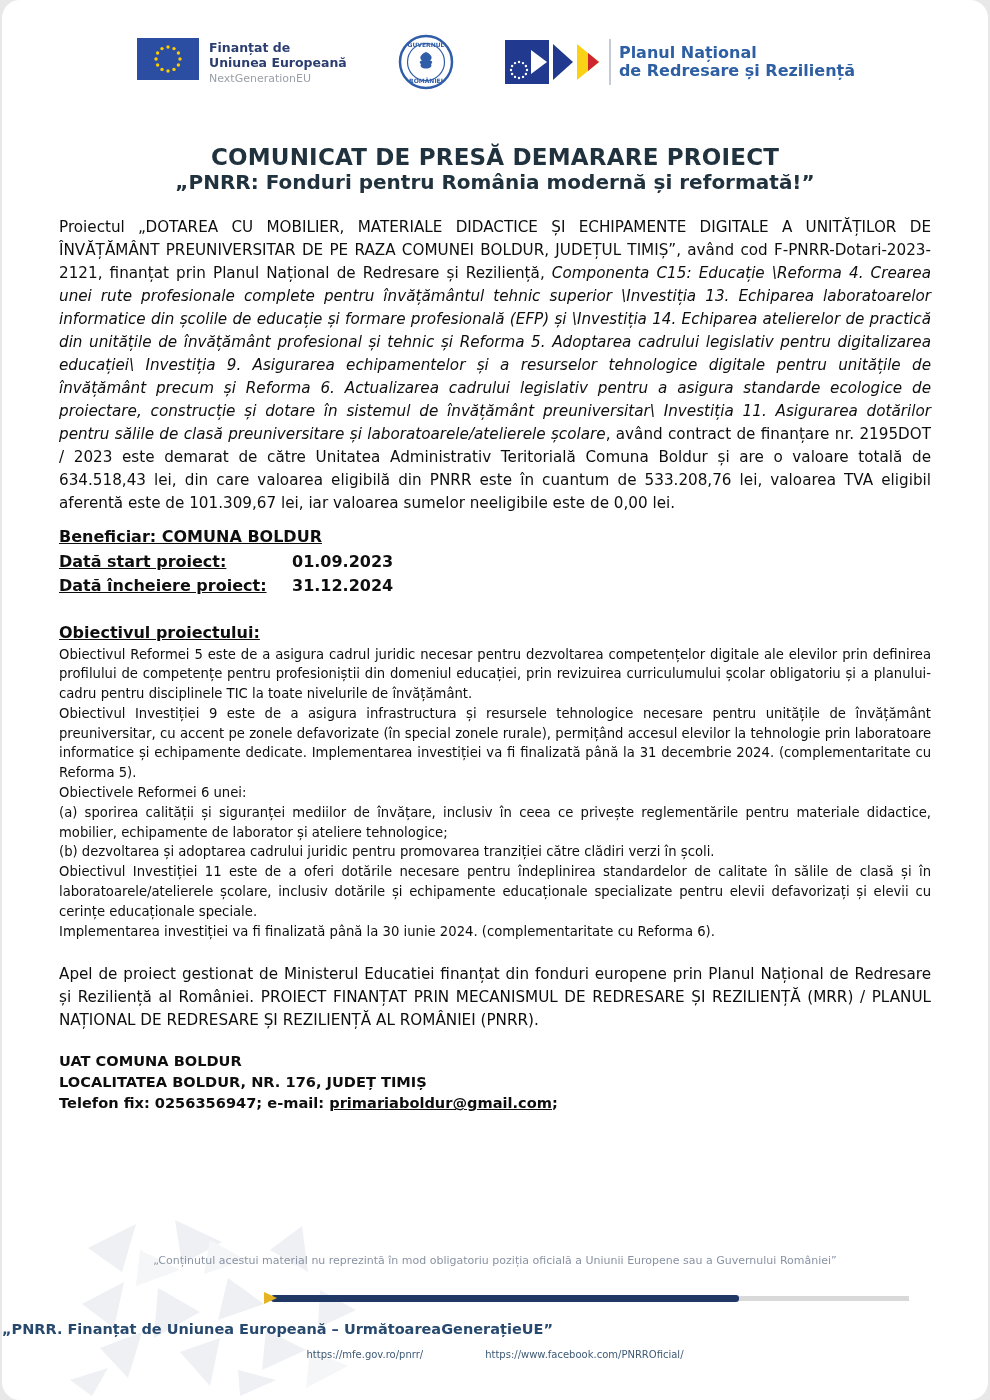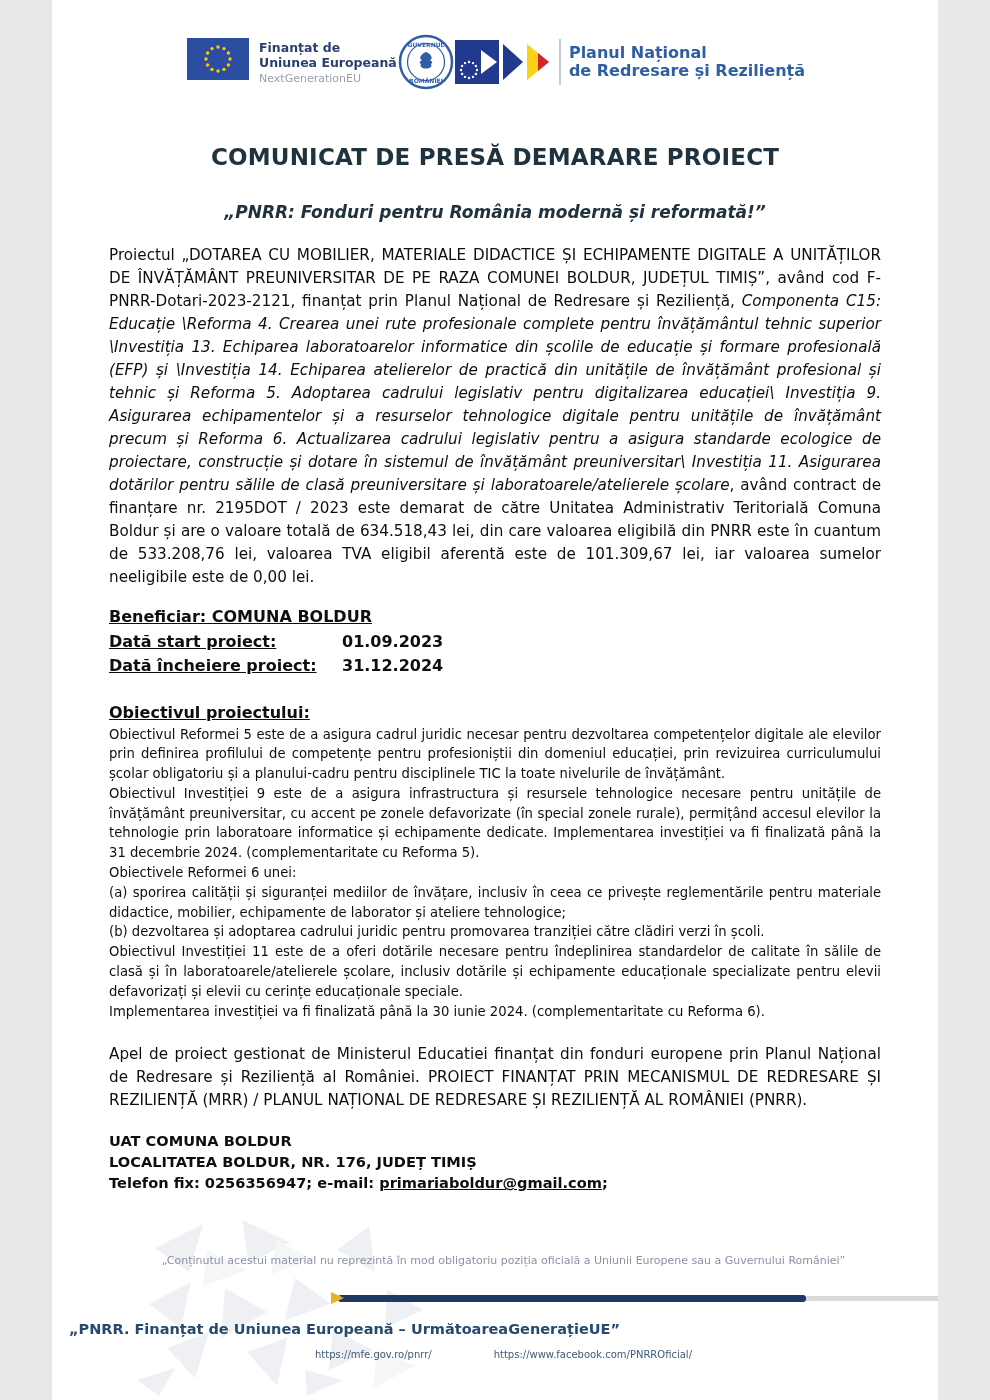--- a/index.html
+++ b/index.html
@@ -1,61 +1,61 @@
 <!DOCTYPE html>
 <html lang="ro"><head>
 <meta charset="utf-8">
 <style>
   * { margin:0; padding:0; box-sizing:border-box; }
   html,body { background:#e8e8e8; }
   body { font-family:"DejaVu Sans","Liberation Sans",sans-serif; }
   .page {
-    position:relative; width:886px; height:1400px; margin:0 auto;
-    background:#ffffff; color:#111; overflow:hidden;
+    position:relative; width:986px; height:1400px; margin:0 auto;
+    background:#ffffff; color:#111; overflow:hidden;border-radius:18px;
   }
 
   
   .logos {
     display:flex; justify-content:space-between; align-items:flex-start;
     padding:38px 133px 0 135px; height:100px;
   }
   .eu-logo { display:flex; gap:10px; align-items:flex-start; }
   .eu-text { padding-top:2px; }
   .eu-text .l1, .eu-text .l2 { font-size:12.5px; font-weight:700; color:#2c3e70; line-height:15px; }
   .eu-text .l3 { font-size:11px; color:#9aa0a8; line-height:15px; margin-top:1px; }
   .gov-seal { margin-top:-4px; }
   .pnrr-logo { display:flex; align-items:center; gap:8px; }
   .pnrr-shapes { display:flex; align-items:center; }
   .pnrr-divider { width:2px; height:46px; background:#c3cbd6; }
   .pnrr-text div { font-size:16px; font-weight:700; color:#2e5fa3; line-height:18px; }
 
   
   .content { margin:0 57px; }
   h1.title { margin-top:44px; text-align:center; font-size:23px; font-weight:700; color:#20323e; letter-spacing:0.2px; }
-  h2.subtitle { margin-top:32px; text-align:center; font-size:17px; font-weight:700; color:#20323e;font-style:italic; }
+  h2.subtitle { text-align:center; font-size:20px; font-weight:700; color:#20323e; }
   p.intro { margin-top:22px; font-size:15.2px; line-height:23px; text-align:justify; color:#0e0e0e; }
 
   .run-b  { font-weight:400; }
   .run-i  { font-style:italic; }
 
-  .details { margin-top:16px; font-size:16px; font-weight:700; line-height:24.5px; color:#0e0e0e; }
+  .details { margin-top:10px; font-size:16px; font-weight:700; line-height:24.5px; color:#0e0e0e; }
   .details .lbl { display:inline-block; min-width:233px; text-decoration:underline; }
   .details .beneficiary { text-decoration:underline; }
 
   h3.obj-heading { margin-top:24px; font-size:16px; font-weight:700; text-decoration:underline; color:#0e0e0e; }
   .objectives { margin-top:3px; }
   .objectives p { font-size:13.2px; line-height:19.8px; text-align:justify; color:#0e0e0e; }
 
   p.apel { margin-top:22px; font-size:15.2px; line-height:23px; text-align:justify; color:#0e0e0e; }
 
   .contact { margin-top:18px; font-size:14.6px; font-weight:700; line-height:21px; color:#0e0e0e; }
   .contact a { color:inherit; text-decoration:underline; }
 
   
-  .footer { position:absolute; left:17px; right:0; bottom:0; height:178px; }
+  .footer { position:absolute; left:0; right:0; bottom:0; height:178px; }
   .watermark { position:absolute; left:68px; bottom:0; }
   .disclaimer { padding-top:32px; text-align:center; font-size:11px; color:#8a93a3; position:relative; }
   .bar-row { position:relative; margin-top:26px; margin-left:262px; width:645px; height:10px; display:flex; align-items:center; }
   .bar-arrow { width:0; height:0; border-top:6px solid transparent; border-bottom:6px solid transparent;
                border-left:13px solid #e6b422; margin-right:-6px; position:relative; z-index:2; }
   .bar-navy { width:468px; height:7px; background:#1f3864; border-radius:3px; position:relative; z-index:1; }
   .bar-gray { width:170px; height:5px; background:#d9d9d9; }
   .tagline { margin-top:18px; text-align:left; font-size:14.5px; font-weight:700; color:#27496e; position:relative; }
   .urls { margin-top:12px; display:flex; justify-content:center; gap:62px; font-size:10px; color:#3e5a75; position:relative; }
   .urls a { color:inherit; text-decoration:none; }

